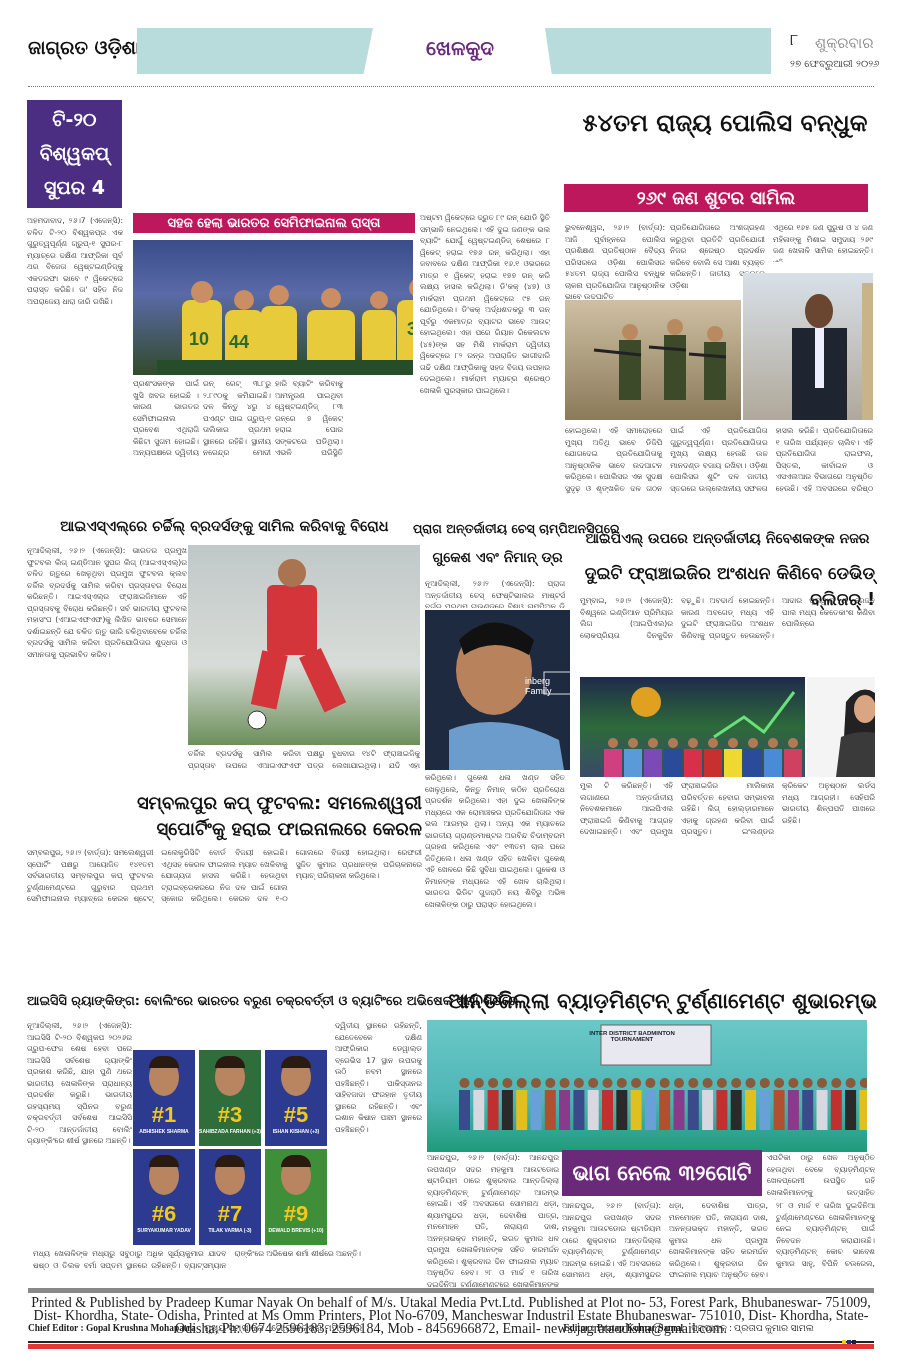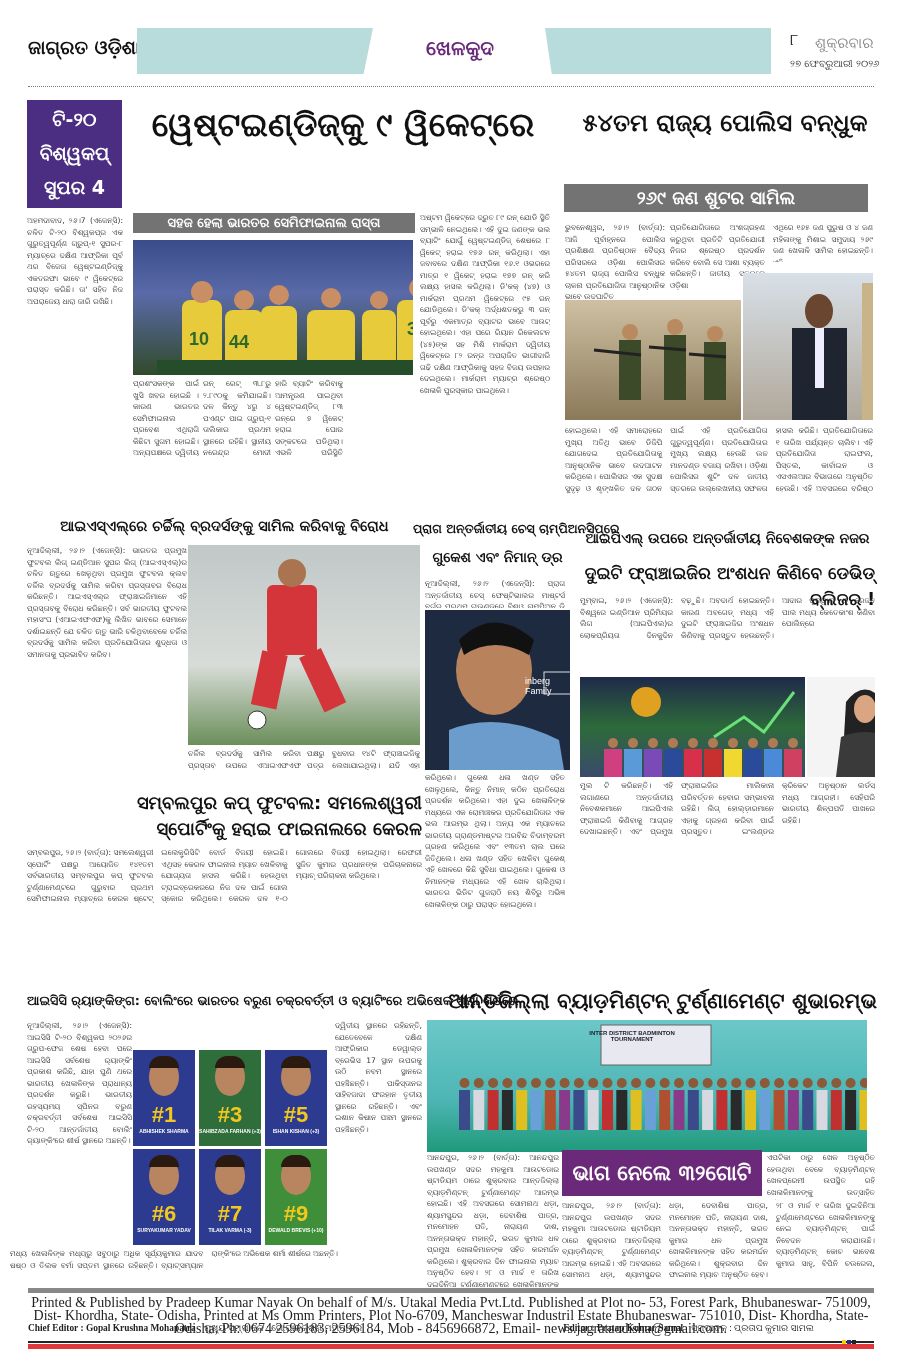--- a/index.html
+++ b/index.html
@@ -9,21 +9,21 @@
   .band { top: 28px; height: 46px; background: #b8dbdb; }
   .band-left { left: 137px; width: 236px; clip-path: polygon(0 0, 100% 0, 96% 100%, 0 100%); }
   .band-right { left: 545px; width: 226px; clip-path: polygon(0 0, 100% 0, 100% 100%, 3% 100%); }
   .section-title { left: 380px; top: 36px; width: 160px; text-align: center; font-size: 20px; font-weight: bold; color: #6a2a7a; }
   .page-num { left: 790px; top: 30px; font-size: 16px; color: #222; }
   .day { left: 815px; top: 34px; font-size: 15px; color: #888; }
   .date { left: 790px; top: 58px; font-size: 10px; color: #333; }
   .dotrule { left: 28px; top: 86px; width: 846px; border-top: 1px dotted #777; }
   .kicker { left: 27px; top: 100px; width: 95px; height: 108px; background: #4b2d82; color: #fff; font-size: 19px; font-weight: bold; text-align: center; line-height: 34px; padding-top: 2px; }
   .headline-xl { font-size: 33px; font-weight: bold; line-height: 42px; color: #111; text-align: center; }
-  .subbar { background: #737373; color: #fff; font-weight: bold; text-align: center; }
+  .subbar { background: #be185d; color: #fff; font-weight: bold; text-align: center; }
   .bodytext { font-size: 7.6px; line-height: 11.5px; color: #333; text-align: justify; overflow: hidden; }
   .photo { overflow: hidden; padding-left: 24px; }
   .hl-md { font-size: 19px; font-weight: bold; color: #111; text-align: right; line-height: 26px; }
   .hl-sm { font-size: 15px; font-weight: bold; color: #111; text-align: center; line-height: 22px; }
   .footer-bar { left: 28px; top: 1288px; width: 846px; height: 5px; background: #888; }
   .imprint { left: 28px; top: 1296px; width: 846px; font-family: "Liberation Serif", serif; font-size: 14px; line-height: 13px; text-align: center; color: #222; }
   .editors { left: 28px; top: 1323px; width: 846px; font-family: "Liberation Serif", serif; font-size: 9.4px; font-weight: bold; color: #222; }
   .bottom-black { left: 28px; top: 1341px; width: 846px; height: 2px; background: #222; }
   .bottom-red { left: 28px; top: 1344px; width: 846px; height: 5px; background: #e0383a; }
   .swatch { top: 1340px; width: 4px; height: 4px; }
@@ -42,21 +42,20 @@
 <div class="abs day">ଶୁକ୍ରବାର</div>
 <div class="abs date">୨୭ ଫେବ୍ରୁଆରୀ ୨୦୨୬</div>
 <div class="abs dotrule"></div>
 
 <div class="abs kicker">
   <div>ଟି-୨୦</div>
   <div>ବିଶ୍ୱକପ୍</div>
   <div>ସୁପର 4</div>
 </div>
 <div class="abs headline-xl" style="left:128px;top:104px;width:430px;">
-  <div>ୱେଷ୍ଟଇଣ୍ଡିଜ୍‌କୁ ୯ ୱିକେଟ୍‌ରେ</div>
 </div>
 <div class="abs subbar" style="left:133px;top:213px;width:282px;height:20px;font-size:13px;line-height:20px;">ସହଜ ହେଲା ଭାରତର ସେମିଫାଇନାଲ ରାସ୍ତା</div>
 <div class="abs bodytext" style="left:27px;top:215px;width:96px;height:370px;">ଅହମଦାବାଦ, ୨୬।7 (ଏଜେନ୍ସି): ଚଳିତ ଟି-୨୦ ବିଶ୍ୱକପ୍‌ର ଏକ ଗୁରୁତ୍ୱପୂର୍ଣ୍ଣ ଗ୍ରୁପ୍-୧ ସୁପର-୮ ମ୍ୟାଚ୍‌ରେ ଦକ୍ଷିଣ ଆଫ୍ରିକା ପୂର୍ବ ଥର ବିଜେତା ୱେଷ୍ଟଇଣ୍ଡିଜ୍‌କୁ ଏକତରଫା ଭାବେ ୯ ୱିକେଟ୍‌ରେ ପରାସ୍ତ କରିଛି। ତା' ସହିତ ନିଜ ଅପରାଜେୟ ଧାରା ଜାରି ରଖିଛି।</div>
 <div class="abs photo" style="left:133px;top:240px;width:280px;height:135px;background:linear-gradient(180deg,#3a4c8a 0%,#5a6aa8 40%,#314a2a 100%);">
   <svg width="280" height="135" viewBox="0 0 280 135">
     <g fill="#e8cb3a">
       <rect x="25" y="60" width="40" height="75" rx="8"></rect>
         <rect x="68" y="70" width="38" height="65" rx="8"></rect>
       <rect x="104" y="66" width="36" height="69" rx="8"></rect>
         <rect x="150" y="70" width="48" height="65" rx="8"></rect>
@@ -231,21 +230,21 @@
       <div class="rank-name">TILAK VARMA (-3)</div>
     </div>
     <div class="rank-card" style="left: 132px; top: 99px; background: rgb(63, 143, 58);">
       <div style="position:absolute;left:16px;top:8px;width:30px;height:38px;border-radius:50%;background:#b98560"></div>
       <div style="position:absolute;left:16px;top:6px;width:30px;height:12px;border-radius:15px 15px 0 0;background:#2a1a10"></div>
       <div class="rank-num">#9</div>
       <div class="rank-name">DEWALD BREVIS (+10)</div>
     </div>
   </div>
 <div class="abs bodytext" style="left:335px;top:1020px;width:87px;height:225px;">ଦ୍ୱିତୀୟ ସ୍ଥାନରେ ରହିଛନ୍ତି, ଯେତେବେଳେ ଦକ୍ଷିଣ ଆଫ୍ରିକାର ଡେୱାଲ୍ଡ ବ୍ରେଭିସ 17 ସ୍ଥାନ ଉପରକୁ ଉଠି ନବମ ସ୍ଥାନରେ ପହଞ୍ଚିଛନ୍ତି। ପାକିସ୍ତାନର ସାହିବଜାଦା ଫରହାନ ତୃତୀୟ ସ୍ଥାନରେ ରହିଛନ୍ତି। ଏବଂ ଇଶାନ କିଷାନ ପଞ୍ଚମ ସ୍ଥାନରେ ପହଞ୍ଚିଛନ୍ତି।</div>
-<div class="abs bodytext" style="left:10px;top:1248px;width:395px;height:38px;column-count:2;column-gap:8px;">ମଧ୍ୟ ଖେଳାଳିଙ୍କ ମଧ୍ୟରୁ ସବୁଠାରୁ ଅଧିକ ସୂର୍ଯ୍ୟକୁମାର ଯାଦବ ଷଷ୍ଠ ଓ ତିଲକ ବର୍ମା ସପ୍ତମ ସ୍ଥାନରେ ରହିଛନ୍ତି। ବ୍ୟାଟ୍ସମ୍ୟାନ ରାଙ୍କିଂରେ ଅଭିଷେକ ଶର୍ମା ଶୀର୍ଷରେ ଅଛନ୍ତି।</div>
+<div class="abs bodytext" style="left:33px;top:1248px;width:395px;height:38px;column-count:2;column-gap:8px;">ମଧ୍ୟ ଖେଳାଳିଙ୍କ ମଧ୍ୟରୁ ସବୁଠାରୁ ଅଧିକ ସୂର୍ଯ୍ୟକୁମାର ଯାଦବ ଷଷ୍ଠ ଓ ତିଲକ ବର୍ମା ସପ୍ତମ ସ୍ଥାନରେ ରହିଛନ୍ତି। ବ୍ୟାଟ୍ସମ୍ୟାନ ରାଙ୍କିଂରେ ଅଭିଷେକ ଶର୍ମା ଶୀର୍ଷରେ ଅଛନ୍ତି।</div>
 
 <div class="abs hl-md" style="left:427px;top:988px;width:450px;font-size:21px;white-space:nowrap;">ଆନ୍ତଜିଲ୍ଲା ବ୍ୟାଡ଼ମିଣ୍ଟନ୍ ଟୁର୍ଣ୍ଣାମେଣ୍ଟ ଶୁଭାରମ୍ଭ</div>
 <div class="abs photo" style="left:427px;top:1020px;width:440px;height:132px;background:linear-gradient(180deg,#6bc8c8 0%,#4eb5b5 60%,#1f9a7a 100%);">
   <svg width="440" height="132">
     <rect x="150" y="5" width="110" height="40" fill="#e8e8f0" stroke="#666"></rect>
     <g id="people">
         <rect x="8" y="70" width="11" height="40" fill="#3a4a8a"></rect>
         <circle cx="13.5" cy="63" r="5" fill="#8a5a3a"></circle>
         <rect x="22.3" y="70" width="11" height="40" fill="#d8d8e0"></rect>
         <circle cx="27.8" cy="63" r="5" fill="#8a5a3a"></circle>

